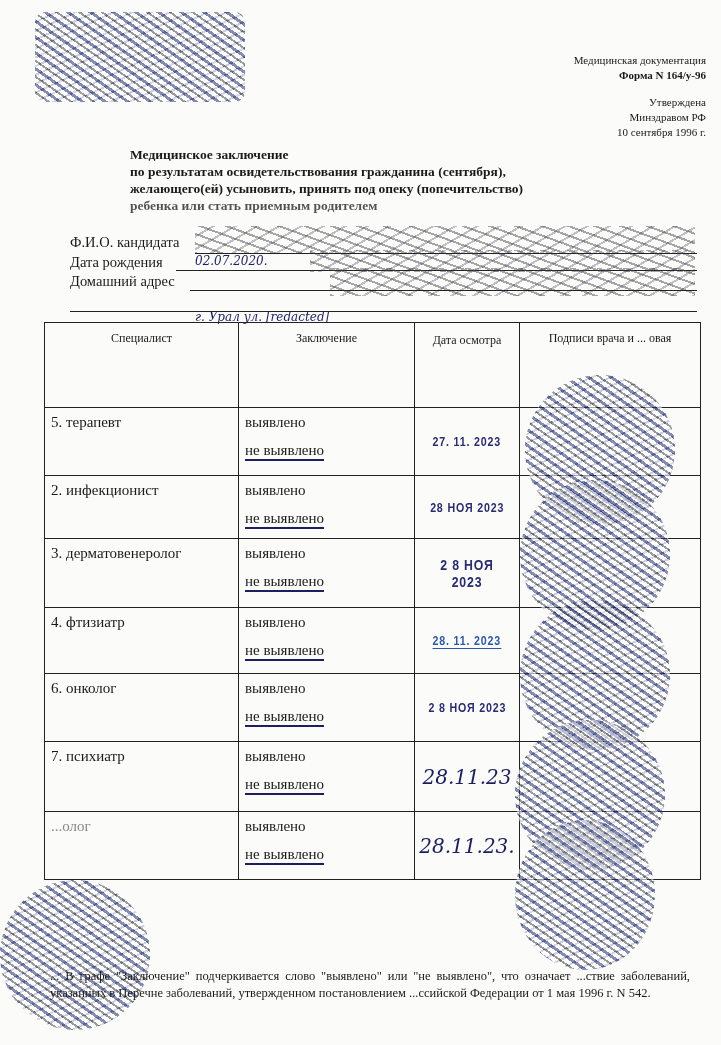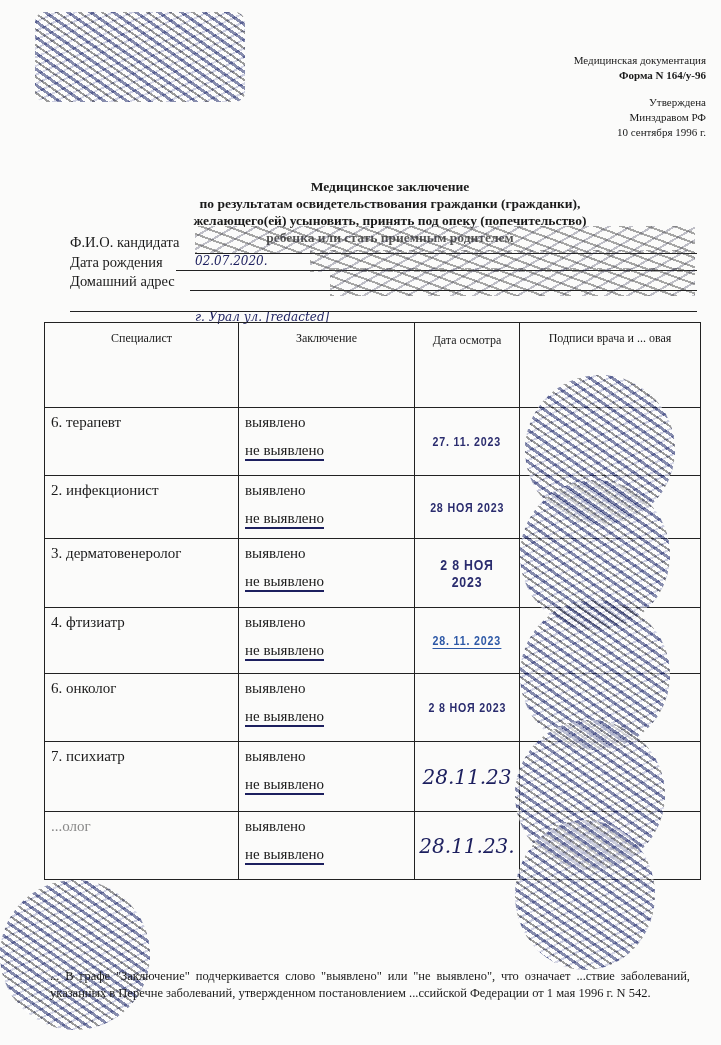--- a/index.html
+++ b/index.html
@@ -21,22 +21,22 @@
     background:
       repeating-linear-gradient(20deg, rgba(60,60,60,0.45) 0 2px, transparent 2px 9px),
       repeating-linear-gradient(-30deg, rgba(50,50,80,0.3) 0 2px, transparent 2px 11px);
   }
   .header-right {
     position:absolute; right:15px; top:53px; text-align:right;
     font-size:11px; line-height:15px;
   }
   .header-right .bold { font-weight:bold; }
   .title-block {
-    position:absolute; left:130px; width:520px; top:146px; text-align:center;
-    font-weight:bold; font-size:13.5px; line-height:17px;margin-top:32px;
+    position:absolute; left:130px; width:520px; top:146px; 
+    font-weight:bold; font-size:13.5px; line-height:17px;
   }
   .field-row {
     position:absolute; left:70px; font-size:14.5px; height:20px; line-height:20px;
   }
   .field-line { position:absolute; height:1px; background:#222; }
   .handwriting {
     position:absolute; font-family:"DejaVu Serif", serif; font-style:italic;
     font-size:12px; color:#1c1f5e;
   }
   table.exam {
@@ -73,21 +73,21 @@
   <div>Медицинская документация</div>
   <div class="bold">Форма N 164/у-96</div>
   <div style="height:12px"></div>
   <div>Утверждена</div>
   <div>Минздравом РФ</div>
   <div>10 сентября 1996 г.</div>
 </div>
 
 <div class="title-block">
   <div>Медицинское заключение</div>
-  <div>по результатам освидетельствования гражданки (гражданки),</div>
+  <div>по результатам освидетельствования гражданина (сентября),</div>
   <div>желающего(ей) усыновить, принять под опеку (попечительство)</div>
   <div style="opacity:0.75">ребенка или стать приемным родителем</div>
 </div>
 
 <div class="field-row" style="top:232px;">Ф.И.О. кандидата</div>
 <div class="redact light" style="left:195px; top:226px; width:500px; height:28px;"></div>
 <div class="field-line" style="left:195px; top:253px; width:502px;"></div>
 
 <div class="field-row" style="top:252px;">Дата рождения</div>
 <div class="handwriting" style="left:195px; top:254px;">02.07.2020.</div>
@@ -105,21 +105,21 @@
       <tr style="height:85px;">
     <th style="width:193px;">Специалист</th>
     <th style="width:175px;">Заключение</th>
     <th style="width:104px; padding-top:10px;">
       <span style="display:inline-block; width:70px;">Дата осмотра</span>
     </th>
     <th style="width:180px;">Подписи врача и ... овая</th>
   </tr>
 
   <tr style="height:68px;">
-    <td class="spec">6. терапевт</td>
+    <td class="spec">5. терапевт</td>
     <td>
       <span class="concl-line">выявлено</span>
       <span class="concl-line ul"><span>не выявлено</span></span>
     </td>
     <td class="date-cell"><span class="stamp-date">27. 11. 2023</span></td>
     <td></td>
   </tr>
 
   <tr style="height:63px;">
     <td class="spec">2. инфекционист</td>

